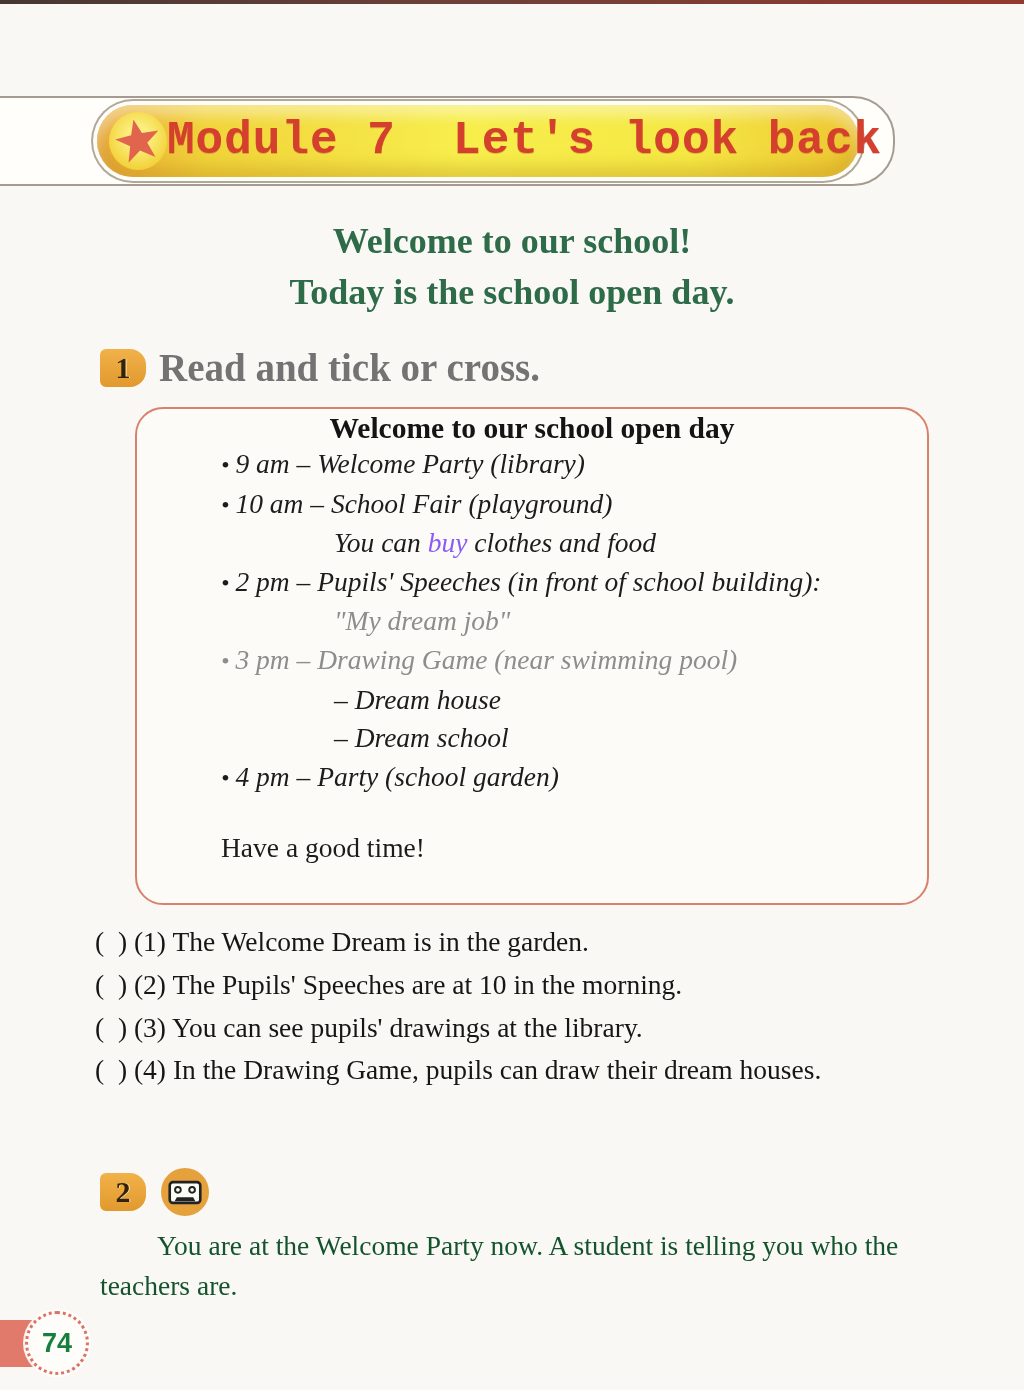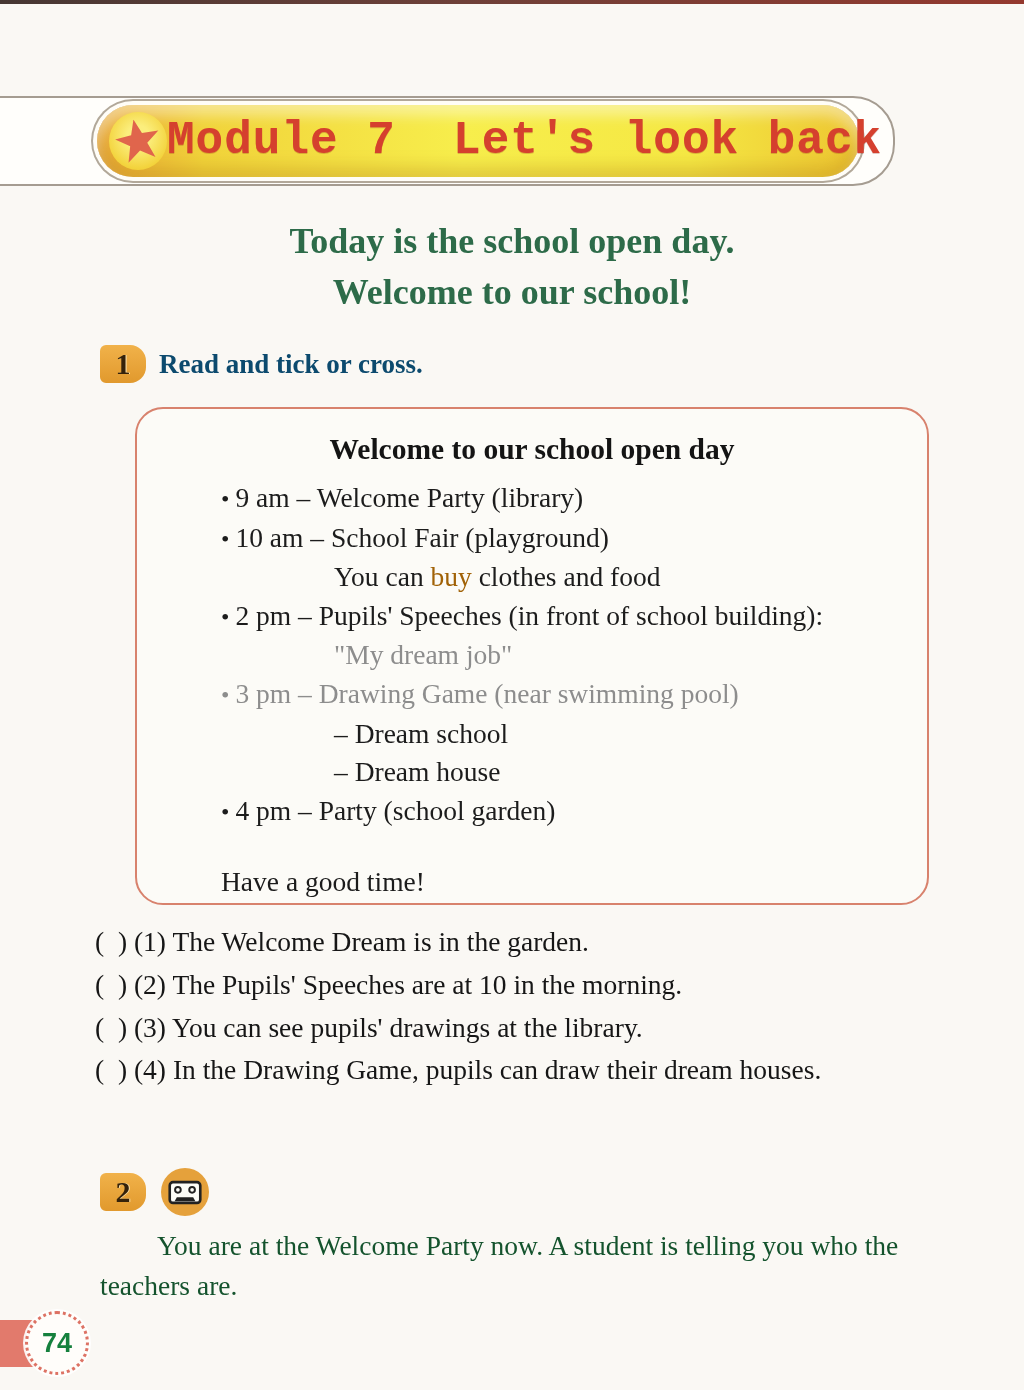--- a/index.html
+++ b/index.html
@@ -55,37 +55,37 @@
   .section { position:absolute; left:100px; display:flex; align-items:center; gap:13px; }
   .sec1 { top:345px; }
   .sec2 { top:1168px; }
   .num-badge {
     display:inline-block; width:46px; height:38px;
     background:linear-gradient(180deg,#f1b24a,#e1992d);
     border-radius:6px 16px 16px 6px;
     font-weight:bold; font-size:30px; line-height:37px; text-align:center;
     color:#35220a; text-shadow:1px 0 0 #fbe2ad;
   }
-  .sec-title { font-weight:bold; font-size:27px; color:#0c4a6e; }
+  .sec-title { font-weight:bold; font-size:39px; color:#737373; }
   .audio-icon { display:inline-flex; margin-left:2px; }
 
   
   .schedule-box {
     position:absolute; left:135px; top:407px; width:794px; height:498px;
     border:2px solid #d8826d; border-radius:28px; background:#fcfbf7;
   }
   .box-title {
-    margin-top:24px; text-align:center;
+    margin-top:3px; text-align:center;
     font-weight:bold; font-size:29.5px; color:#141414;
   }
-  #schedule-list { margin-top:13px; padding-left:84px; }
+  #schedule-list { padding-left:84px;font-style:italic; }
   .sched-line { font-size:27.5px; line-height:38.6px; color:#1c1c1c; }
   .sched-line.indent-1 { padding-left:113px; }
   .bullet { font-size:24px; }
-  .red { color:#a16207; }
+  .red { color:#8b5cf6; }
   .faded, .faded .bullet { color:#8d8d8d; }
   .box-footer {
     margin-top:35px; padding-left:84px; font-size:27.5px; color:#1c1c1c;
   }
 
   
   #questions { position:absolute; left:95px; top:921px; }
   .q-line { font-size:27.5px; line-height:42.8px; color:#161616; }
   .parens { white-space:pre; }
   .qnum { white-space:pre; }
@@ -120,40 +120,40 @@
   <div class="header-band">
     <div class="pill">
       <div class="star-badge">
         <div class="star"></div>
       </div>
       <div class="pill-text">Module 7  Let's look back</div>
     </div>
   </div>
 
   <div class="green-title">
+    <div>Welcome to our school!</div>
     <div>Today is the school open day.</div>
-    <div>Welcome to our school!</div>
   </div>
 
   <div class="section sec1">
     <span class="num-badge">1</span>
     <span class="sec-title">Read and tick or cross.</span>
   </div>
 
   <div class="schedule-box">
     <div class="box-title">Welcome to our school open day</div>
     <div id="schedule-list">
         <div class="sched-line indent-0"><span class="bullet">• </span><span>9 am – Welcome Party (library)</span></div>
         <div class="sched-line indent-0"><span class="bullet">• </span><span>10 am – School Fair (playground)</span></div>
         <div class="sched-line indent-1"><span>You can </span><span class="red">buy</span><span> clothes and food</span></div>
         <div class="sched-line indent-0"><span class="bullet">• </span><span>2 pm – Pupils' Speeches (in front of school building):</span></div>
         <div class="sched-line indent-1 faded"><span>"My dream job"</span></div>
         <div class="sched-line indent-0 faded"><span class="bullet">• </span><span>3 pm – Drawing Game (near swimming pool)</span></div>
+        <div class="sched-line indent-1"><span>– Dream house</span></div>
         <div class="sched-line indent-1"><span>– Dream school</span></div>
-        <div class="sched-line indent-1"><span>– Dream house</span></div>
         <div class="sched-line indent-0"><span class="bullet">• </span><span>4 pm – Party (school garden)</span></div>
       </div>
     <div class="box-footer">Have a good time!</div>
   </div>
 
   <div id="questions">
       <div class="q-line"><span class="parens">(  )</span><span class="qnum"> (1) </span><span>The Welcome Dream is in the garden.</span></div>
       <div class="q-line"><span class="parens">(  )</span><span class="qnum"> (2) </span><span>The Pupils' Speeches are at 10 in the morning.</span></div>
       <div class="q-line"><span class="parens">(  )</span><span class="qnum"> (3) </span><span>You can see pupils' drawings at the library.</span></div>
       <div class="q-line"><span class="parens">(  )</span><span class="qnum"> (4) </span><span>In the Drawing Game, pupils can draw their dream houses.</span></div>

